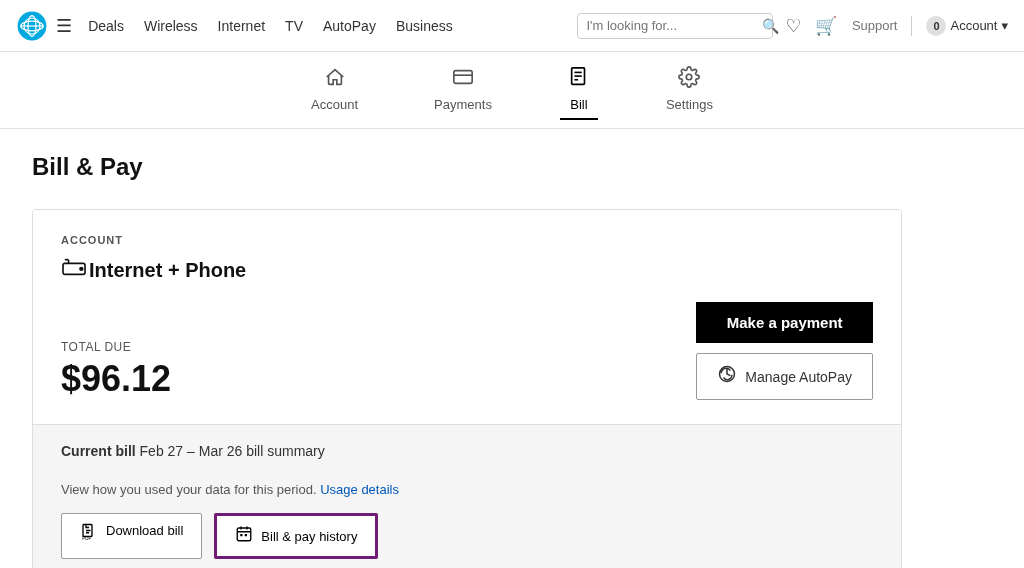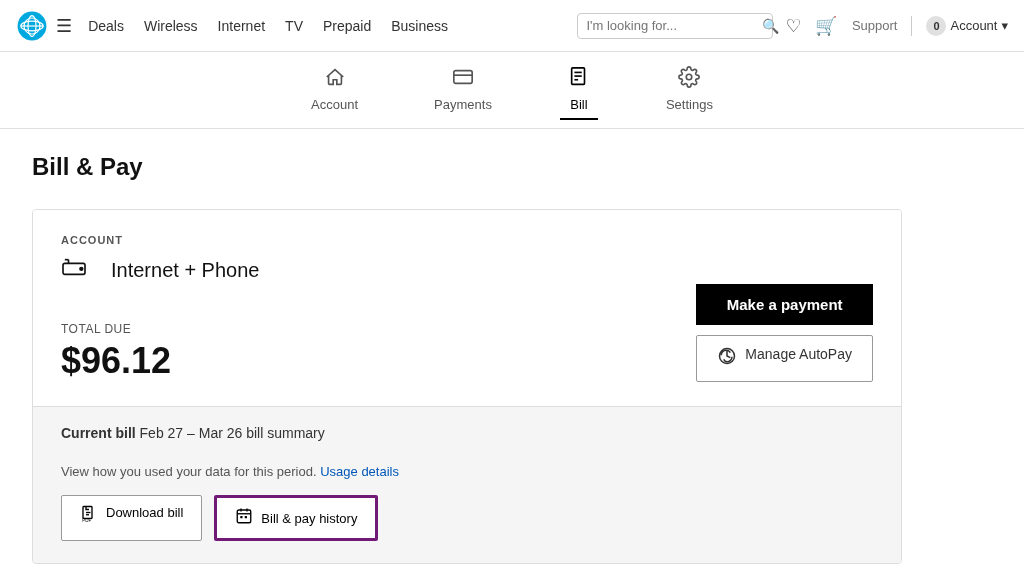--- a/index.html
+++ b/index.html
@@ -164,24 +164,25 @@
       font-size: 11px;
       font-weight: bold;
       letter-spacing: 1px;
       color: #555;
       text-transform: uppercase;
       margin-bottom: 10px;
     }
     .card-service-name {
       display: flex;
       align-items: center;
-      gap: 24px;
+      gap: 2px;
       font-size: 20px;
-      font-weight: normal;
+      font-weight: bold;
       color: #111;
+      margin-bottom: 18px;
     }
     .service-icon {
       font-size: 22px;
     }
     .card-billing-row {
       display: flex;
       align-items: flex-end;
       justify-content: space-between;
     }
     .total-due-label {
@@ -214,20 +215,21 @@
     }
     .btn-autopay {
       background: #fff;
       color: #333;
       border: 1px solid #999;
       padding: 10px 20px;
       font-size: 14px;
       cursor: pointer;
       border-radius: 2px;
       display: flex;
+      align-items: center;
       gap: 8px;
       justify-content: center;
     }
     .autopay-icon {
       font-size: 18px;
     }
 
     
     .card-bottom {
       background: #f5f5f5;
@@ -295,21 +297,21 @@
     <line x1="6" y1="20" x2="34" y2="20" stroke="white" stroke-width="1.5"></line>
   </svg>
 
   <span class="hamburger-icon">☰</span>
 
   <ul class="nav-links">
     <li><a>Deals</a></li>
     <li><a>Wireless</a></li>
     <li><a>Internet</a></li>
     <li><a>TV</a></li>
-    <li><a>Prepaid</a></li>
+    <li><a>AutoPay</a></li>
     <li><a>Business</a></li>
   </ul>
 
   <div class="search-bar">
     <input placeholder="I'm looking for..." style="">
     <button class="search-icon-btn">🔍</button>
   </div>
 
   <div class="nav-icons">
     <span class="nav-icon-item">♡</span>

